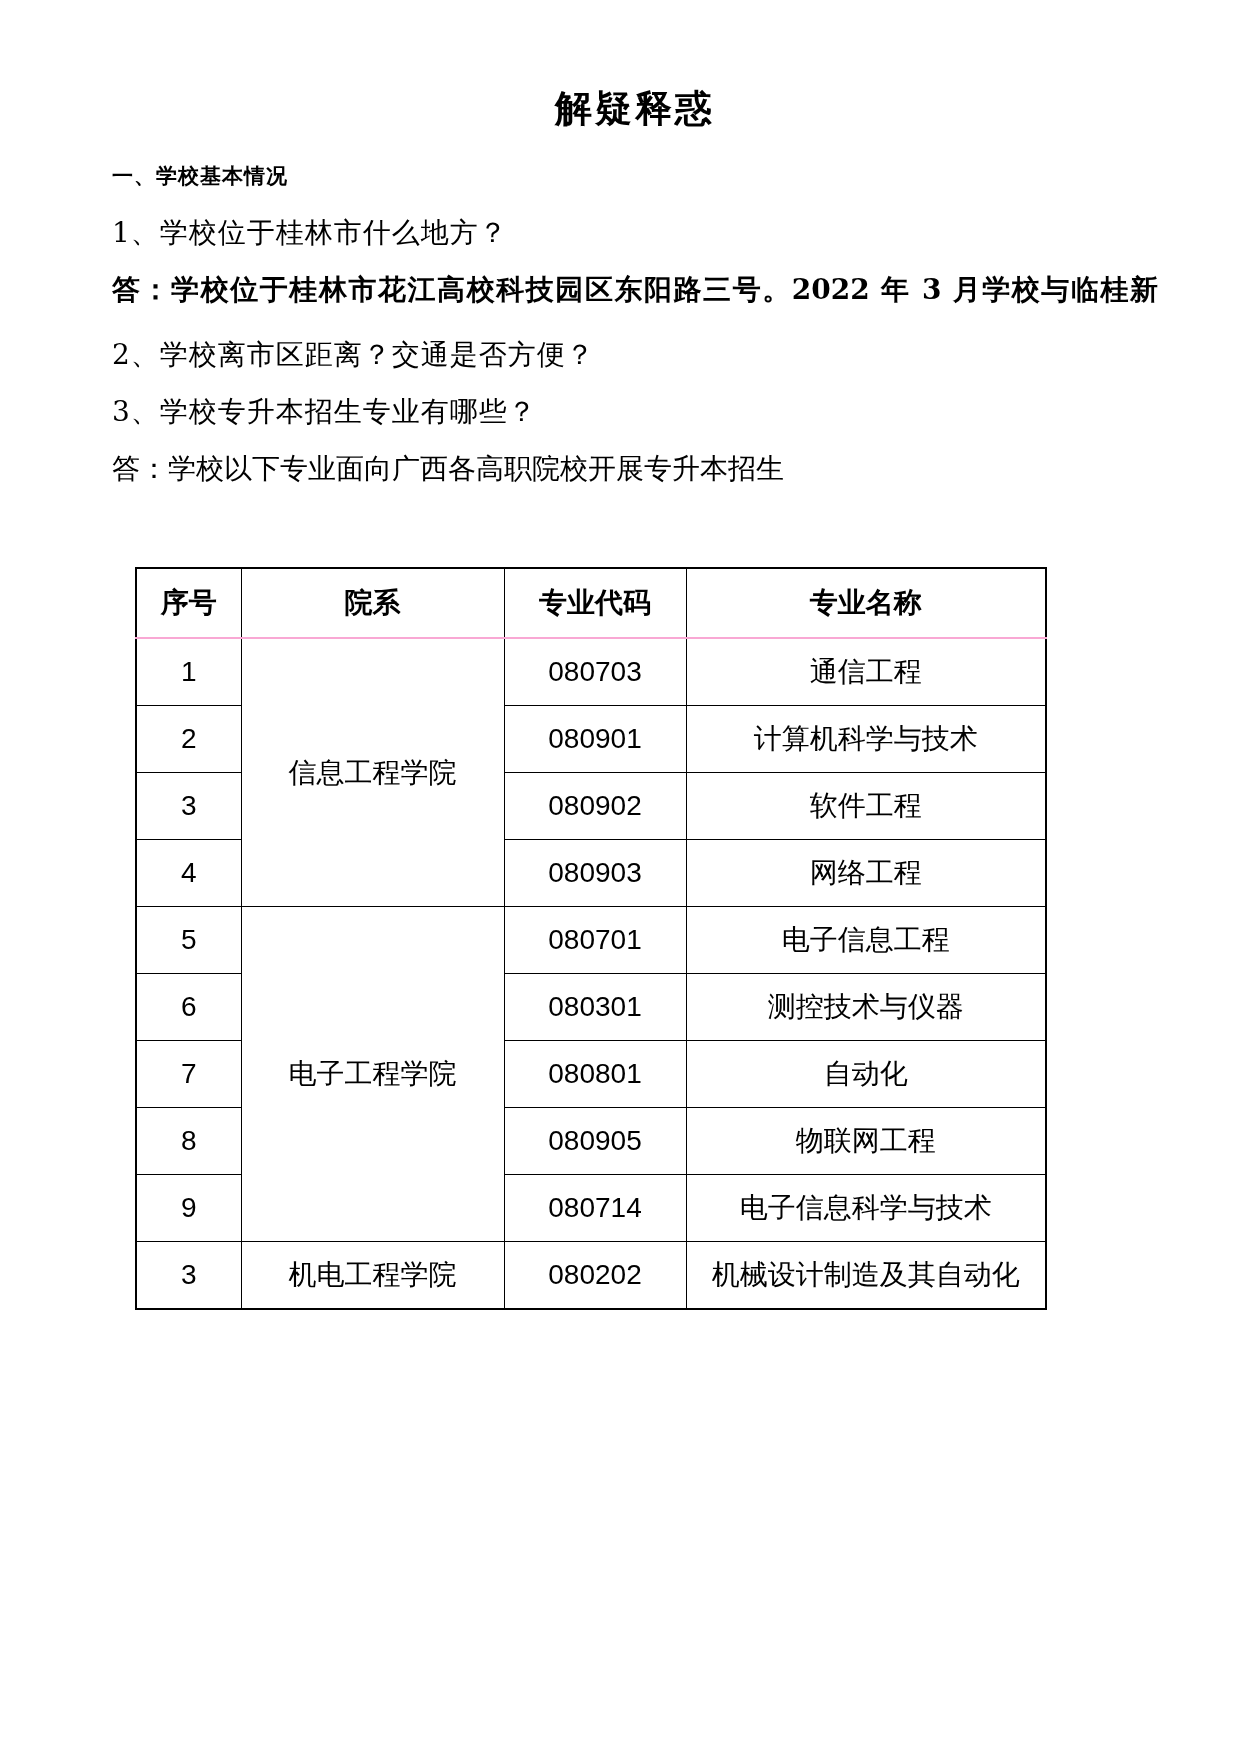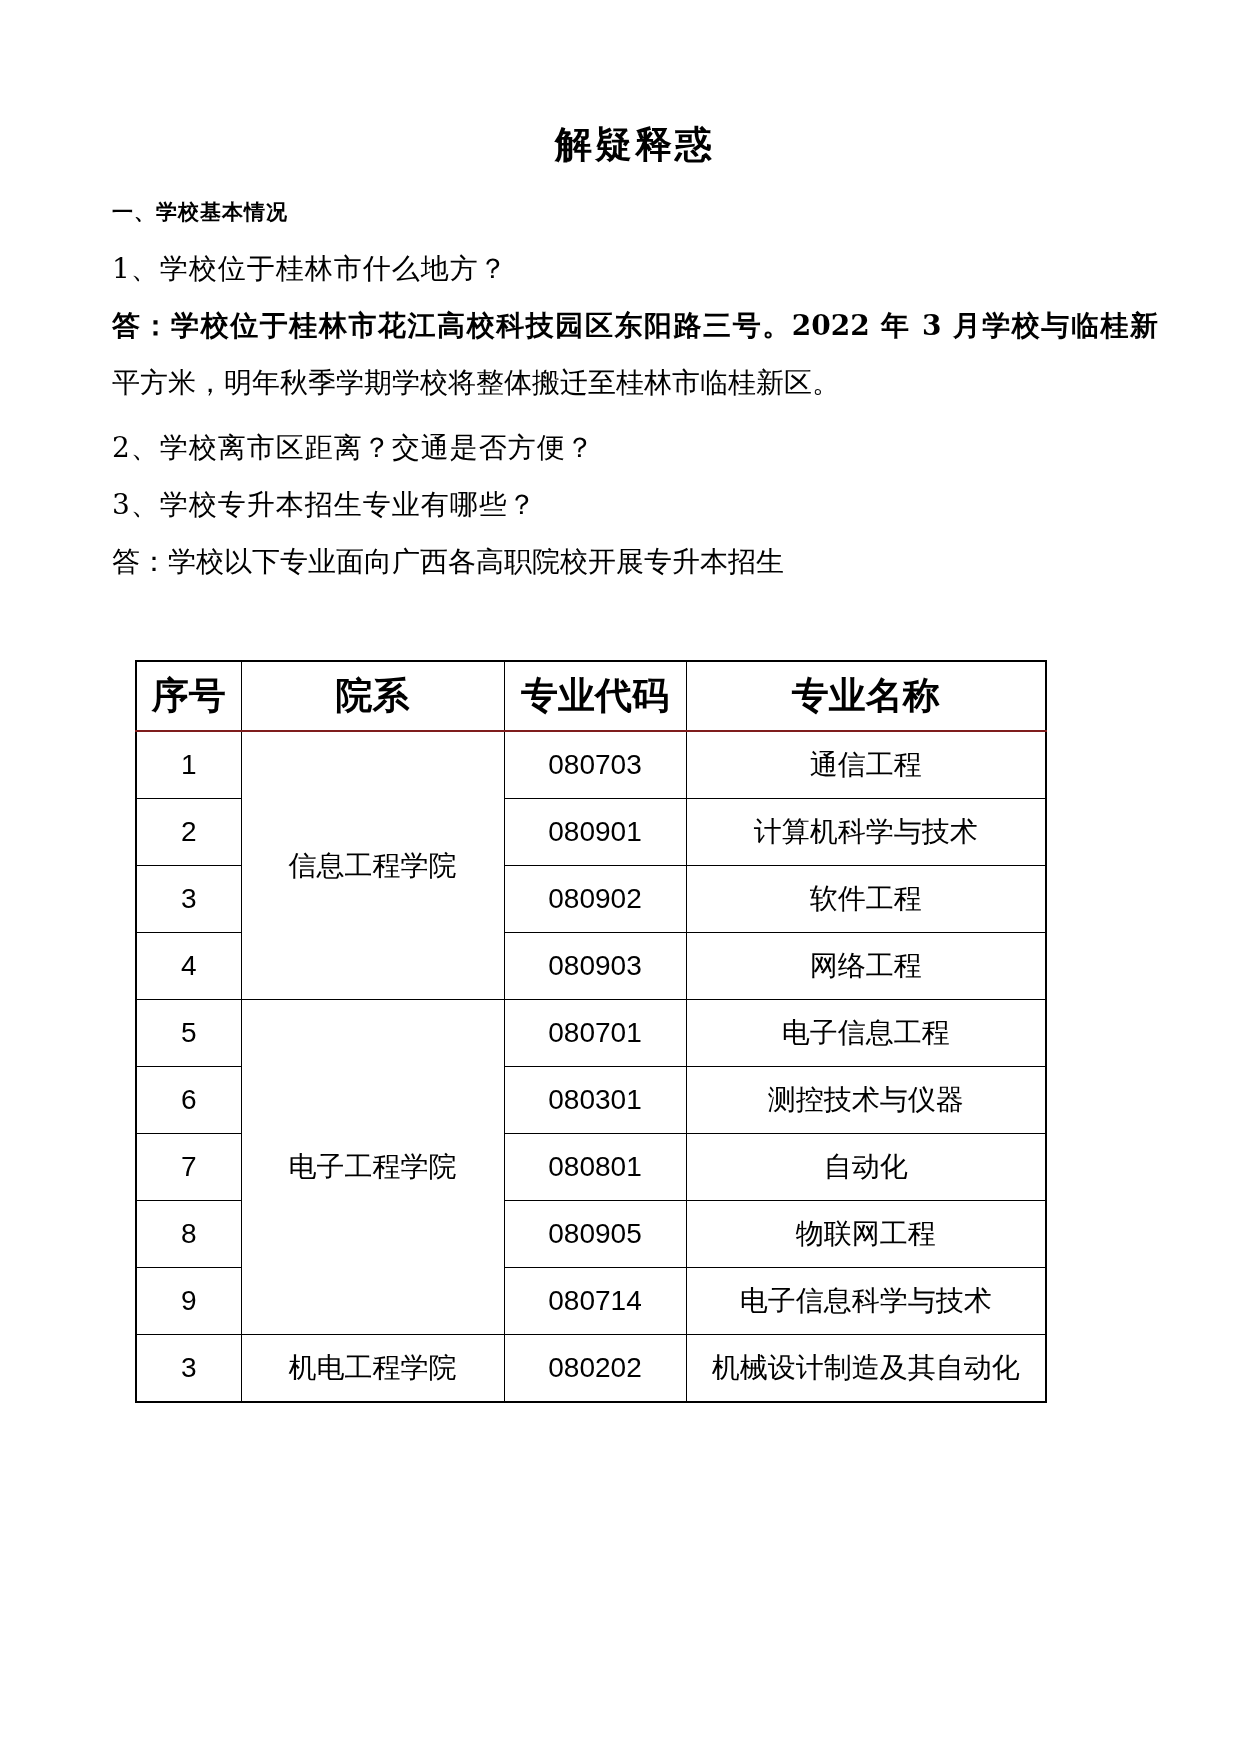--- a/index.html
+++ b/index.html
@@ -4,21 +4,21 @@
 <style>
   html, body { margin:0; padding:0; background:#ffffff; }
   .page {
     position: relative;
     width: 1240px;
     height: 1753px;
     background: #ffffff;
     color: #000000;
     font-family: "DejaVu Serif", "Liberation Serif", serif;
     box-sizing: border-box;
-    padding: 120px 82px 0 112px;
+    padding: 84px 82px 0 112px;
     overflow: hidden;
   }
   .doc-title {
     text-align: center;
     font-size: 37px;
     font-weight: 700;
     line-height: 48px;
     letter-spacing: 3px;
     white-space: nowrap;
   }
@@ -59,43 +59,42 @@
   }
   table.majors th, table.majors td {
     border: 1px solid #000000;
     text-align: center;
     vertical-align: middle;
     padding: 0;
     overflow: hidden;
   }
   table.majors th {
     height: 68px;
-    font-size: 37px;
+    font-size: 28px;
     font-weight: 700;
-    border-bottom: 2px solid #7f1d1d;
+    border-bottom: 2px solid #f9a8d4;
   }
   table.majors td { height: 66px; font-size: 28px; font-weight: 400; }
   td.num {
     font-family: "Liberation Sans", "DejaVu Sans", sans-serif;
     font-size: 27px;
   }
 </style>
 </head>
 <body>
 
 <div class="page">
 
   <div class="doc-title">解疑释惑</div>
 
   <div class="sec-heading">一、学校基本情况</div>
 
   <div class="q">1、学校位于桂林市什么地方？</div>
   <div>
     <div class="line stretch">答：学校位于桂林市花江高校科技园区东阳路三号。2022 年 3 月学校与临桂新</div>
-    <div class="line">平方米，明年秋季学期学校将整体搬迁至桂林市临桂新区。</div>
   </div>
 
   <div class="q gap">2、学校离市区距离？交通是否方便？</div>
 
   <div class="q">3、学校专升本招生专业有哪些？</div>
   <div>
     <div class="line">答：学校以下专业面向广西各高职院校开展专升本招生</div>
   </div>
 
   <table class="majors">

